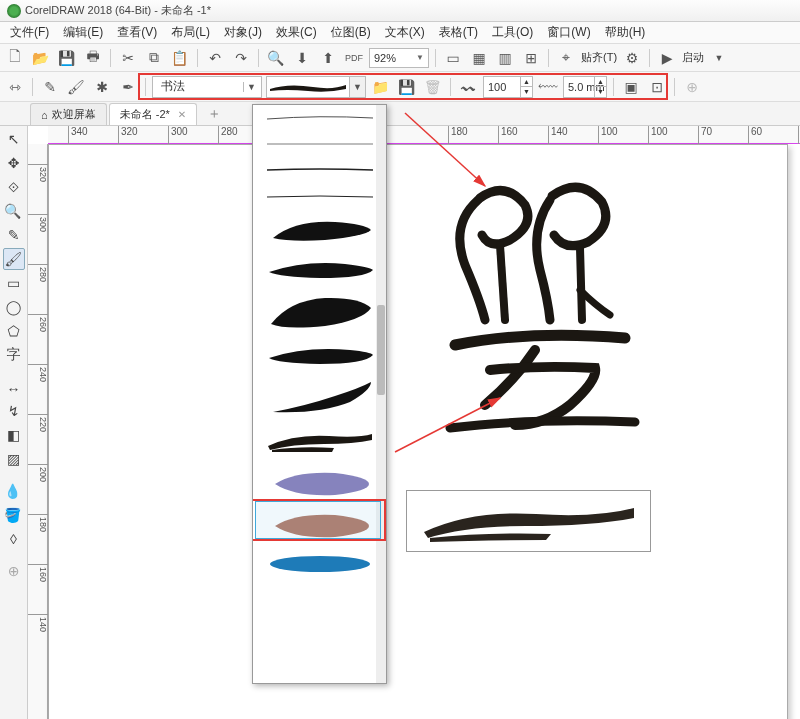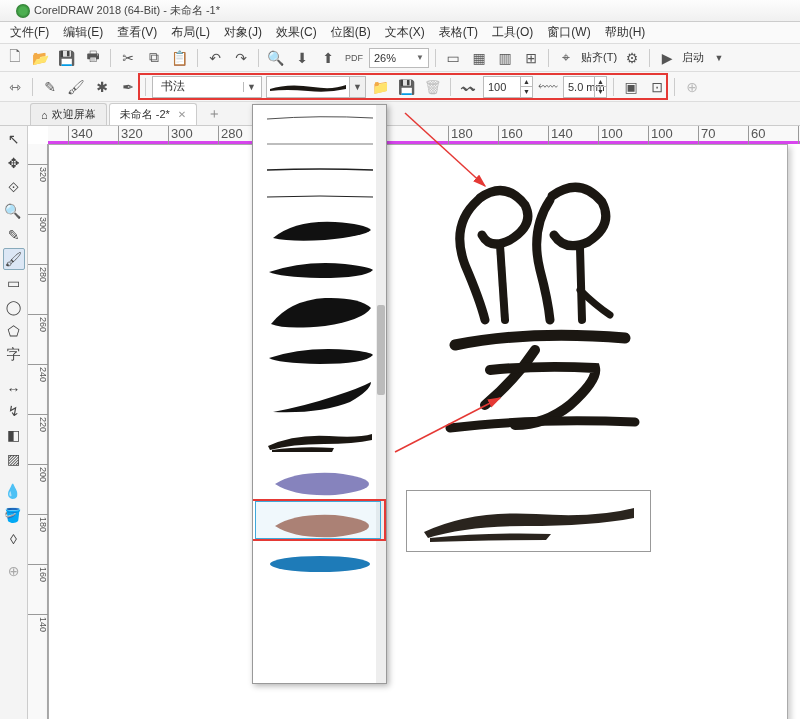--- a/index.html
+++ b/index.html
@@ -1,17 +1,17 @@
 <!DOCTYPE html>
 <html><head>
 <meta charset="utf-8">
 <style>
   * { box-sizing: border-box; margin: 0; padding: 0; font-family: "Microsoft YaHei", Arial, sans-serif; }
   body { width: 800px; height: 719px; background: #fff; overflow: hidden; position: relative; font-size: 12px; color: #333; }
-  .titlebar { height: 22px; background: linear-gradient(#fdfdfd,#f0f0f0); border-bottom: 1px solid #ccc; display: flex; align-items: center; padding-left: 16px; gap: 4px; }
+  .titlebar { height: 22px; background: linear-gradient(#fdfdfd,#f0f0f0); border-bottom: 1px solid #ccc; display: flex; align-items: center; padding-left: 7px; gap: 4px; }
   .titlebar .logo { width: 14px; height: 14px; background: radial-gradient(circle,#4caf50 40%,#2e7d32 70%); border-radius: 50%; }
   .titlebar .title { font-size: 11px; color: #444; }
   .menubar { height: 22px; background: #fafafa; border-bottom: 1px solid #ddd; display: flex; align-items: center; padding-left: 4px; gap: 2px; font-size: 12px; }
   .menubar .mi { padding: 2px 6px; cursor: default; }
   .toolbar1 { height: 28px; background: #f7f7f7; border-bottom: 1px solid #ddd; display: flex; align-items: center; padding-left: 4px; gap: 4px; }
   .tbtn { width: 22px; height: 22px; display: inline-flex; align-items: center; justify-content: center; border: 1px solid transparent; border-radius: 2px; font-size: 14px; color: #555; }
   .sep { width: 1px; height: 18px; background: #ccc; margin: 0 2px; }
   .zoom-box { width: 60px; height: 20px; border: 1px solid #bbb; display: flex; align-items: center; padding: 0 4px; font-size: 11px; background: #fff; }
   .zoom-box .arrow { margin-left: auto; font-size: 8px; color: #666; }
   .toolbar2 { height: 30px; background: #f7f7f7; border-bottom: 1px solid #ddd; display: flex; align-items: center; padding-left: 4px; gap: 4px; position: relative; }
@@ -26,21 +26,21 @@
   .spin .spinners span { flex: 1; display: flex; align-items: center; justify-content: center; border-bottom: 1px solid #bbb; }
   .spin .spinners span:last-child { border-bottom: none; }
   .tabbar { height: 24px; background: #f4f4f4; border-bottom: 1px solid #ccc; display: flex; align-items: end; padding-left: 30px; gap: 2px; }
   .tab { height: 22px; padding: 0 10px; display: flex; align-items: center; gap: 4px; border: 1px solid #ccc; border-bottom: none; background: #fff; font-size: 11px; border-radius: 3px 3px 0 0; }
   .tab .x { font-size: 10px; color: #999; margin-left: 4px; }
   .workarea { position: absolute; top: 126px; left: 0; right: 0; bottom: 0; display: flex; }
   .tool-left { width: 28px; background: #f4f4f4; border-right: 1px solid #ccc; display: flex; flex-direction: column; align-items: center; padding-top: 2px; gap: 2px; }
   .tooli { width: 22px; height: 22px; display: flex; align-items: center; justify-content: center; font-size: 14px; color: #444; border: 1px solid transparent; border-radius: 2px; }
   .tooli.active { background: #dce7f5; border-color: #8ab; }
   .canvasarea { flex: 1; position: relative; background: #fff; overflow: hidden; }
-  .ruler-h { position: absolute; top: 0; left: 20px; right: 0; height: 18px; background: #f9f9f9; border-bottom: 3px solid #d946ef; font-size: 13px; color: #555; }
+  .ruler-h { position: absolute; top: 0; left: 20px; right: 0; height: 18px; background: #f9f9f9; border-bottom: 1px solid #d946ef; font-size: 10px; color: #555; }
   .ruler-h .tick { position: absolute; top: 0; border-left: 1px solid #999; height: 18px; padding-left: 2px; }
   .ruler-v { position: absolute; top: 18px; left: 0; width: 20px; bottom: 0; background: #f9f9f9; border-right: 1px solid #aaa; font-size: 9px; color: #555; }
   .ruler-v .tick { position: absolute; left: 0; border-top: 1px solid #999; width: 20px; writing-mode: vertical-rl; padding-top: 2px; }
   .page { position: absolute; top: 18px; left: 20px; right: 0; bottom: 0; background: #fff; }
   .paper { position: absolute; left: 0; top: 0; width: 740px; height: 680px; background: #fff; border: 1px solid #aaa; box-shadow: 3px 3px 6px rgba(0,0,0,0.2); }
   .dropdown-panel { position: absolute; left: 252px; top: 104px; width: 135px; height: 580px; background: #fff; border: 1px solid #999; box-shadow: 2px 2px 6px rgba(0,0,0,0.3); z-index: 50; overflow: hidden; }
   .ddp-inner { position: relative; height: 100%; }
   .stroke-item { height: 48px; display: flex; align-items: center; justify-content: center; border-bottom: 0; }
   .selected-red { position: absolute; border: 2px solid #e53935; left: -2px; width: 135px; height: 42px; top: 394px; z-index: 2; }
   .selected-blue { position: absolute; border: 1px solid #3fa9db; background: rgba(180,220,240,0.2); left: 2px; width: 126px; height: 38px; top: 396px; z-index: 1; }
@@ -84,21 +84,21 @@
   <span class="tbtn">📋</span>
   <span class="sep"></span>
   <span class="tbtn">↶</span>
   <span class="tbtn">↷</span>
   <span class="sep"></span>
   <span class="tbtn">🔍</span>
   <span class="tbtn">⬇</span>
   <span class="tbtn">⬆</span>
   <span class="tbtn" style="font-size:9px;">PDF</span>
   <div class="zoom-box">
-    <span>26%</span>
+    <span>92%</span>
     <span class="arrow">▼</span>
   </div>
   <span class="sep"></span>
   <span class="tbtn">▭</span>
   <span class="tbtn">▦</span>
   <span class="tbtn">▥</span>
   <span class="tbtn">⊞</span>
   <span class="sep"></span>
   <span class="tbtn">⌖</span>
   <span style="font-size:11px;">贴齐(T)</span>

